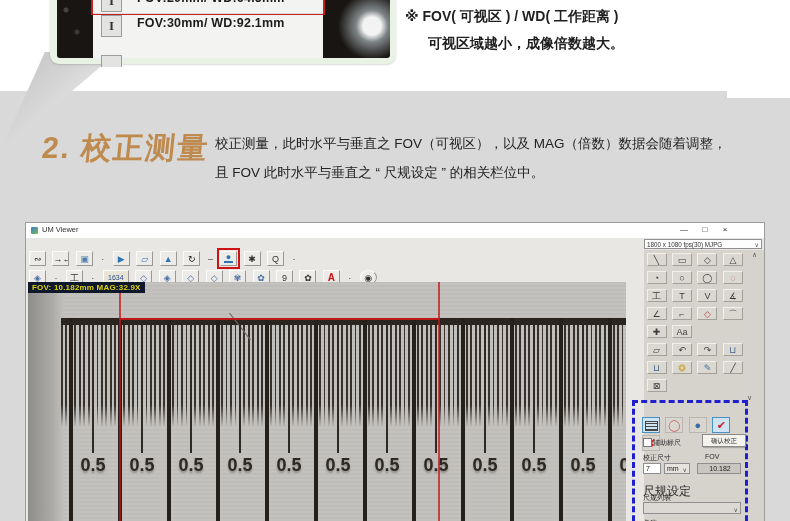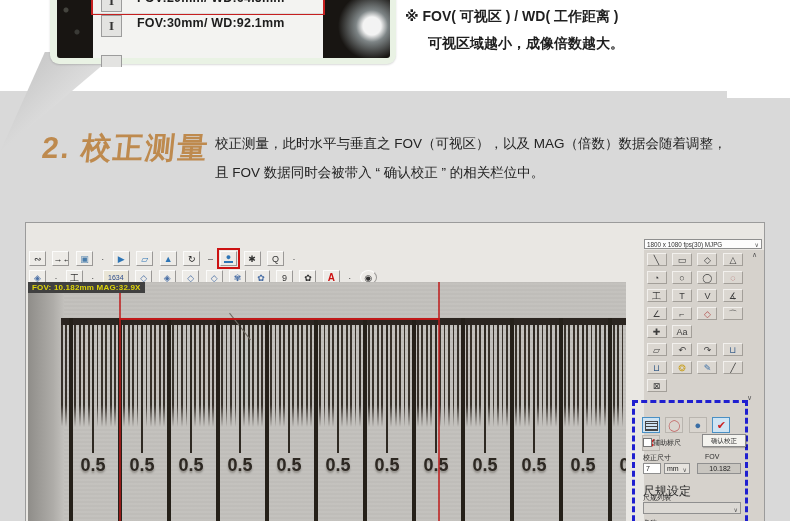--- a/index.html
+++ b/index.html
@@ -62,21 +62,21 @@
      background:#edebe7;border:1px solid;border-color:#fbfbfa #9a9896 #9a9896 #fbfbfa;
      font-size:9px;line-height:14px;color:#333;box-sizing:border-box;overflow:hidden;}
   .tb-btn.plain{background:transparent;border-color:transparent;width:7px;color:#444;}
   .tb-btn.wide{width:26px;font-size:7px;letter-spacing:0;background:#e9e5d6;}
   .tb-btn.bold{font-weight:800;font-size:10px;}
   .tb-btn.round{border-radius:50%;}
   .tb-btn.highlight{outline:2px solid #cc1212;outline-offset:1px;}
   .tb-btn.capture{line-height:11px;}
   .tb-btn.capture::after{content:"";display:block;margin:-2px auto 0;width:9px;height:2px;background:#2e75b6;}
 
-  .fov-badge{left:2px;top:59px;height:11px;background:#404040;color:#ded40a;font-size:8px;font-weight:700;
+  .fov-badge{left:2px;top:59px;height:11px;background:#0f172a;color:#ded40a;font-size:8px;font-weight:700;
      line-height:11px;padding:0 4px;z-index:5;letter-spacing:.2px;}
 
   
   .viewport{left:2px;top:59px;width:598px;height:239px;background:#c2c0bc;overflow:hidden;}
   .vp-left-shade{left:0;top:0;width:36px;height:239px;background:linear-gradient(90deg,#8f8d89,#aeaca8 70%,#c2c0bc);}
   .vp-noise{left:0;top:0;width:598px;height:239px;opacity:.5;background:
      repeating-linear-gradient(0deg, rgba(255,255,255,.05) 0 2px, rgba(0,0,0,.03) 2px 4px);}
   .ruler-bar{left:33px;top:36px;width:565px;height:7px;background:#2b2520;}
   .comb{left:33px;top:43px;width:565px;height:102px;
      background:repeating-linear-gradient(90deg,#37312a 0 1.8px,transparent 1.8px 4.45px);}
@@ -147,25 +147,32 @@
 <div class="abs fov-partial-icon"></div>
 
 <div class="abs top-note">
   <span class="t">※ FOV( 可视区 ) / WD( 工作距离 )</span>
   <span class="t indent">可视区域越小，成像倍数越大。</span>
 </div>
 
 <div class="abs section-heading">2. 校正测量</div>
 <div class="abs section-desc">
   <span class="t">校正测量，此时水平与垂直之 FOV（可视区），以及 MAG（倍数）数据会随着调整，</span><br>
-  <span class="t">且 FOV 数据同时会被带入 “ 确认校正 ” 的相关栏位中。</span>
+  <span class="t">且 FOV 此时水平与垂直之 “ 尺规设定 ” 的相关栏位中。</span>
 </div>
 
 <div class="abs app">
 
+  <div class="abs titlebar">
+    <div class="abs app-icon"></div>
+    <div class="abs app-title">UM Viewer</div>
+    <div class="abs win-btn" style="left:650px">—</div>
+    <div class="abs win-btn" style="left:671px">□</div>
+    <div class="abs win-btn" style="left:691px">×</div>
+  </div>
 
   <div class="abs res-combo">
     <span>1800 x 1080 fps(30) MJPG</span>
     <span class="chev">∨</span>
   </div>
 
 
   <div class="abs toolbar tb1">
     
       <span class="tb-btn" style="color: rgb(34, 34, 34);">∾</span>

